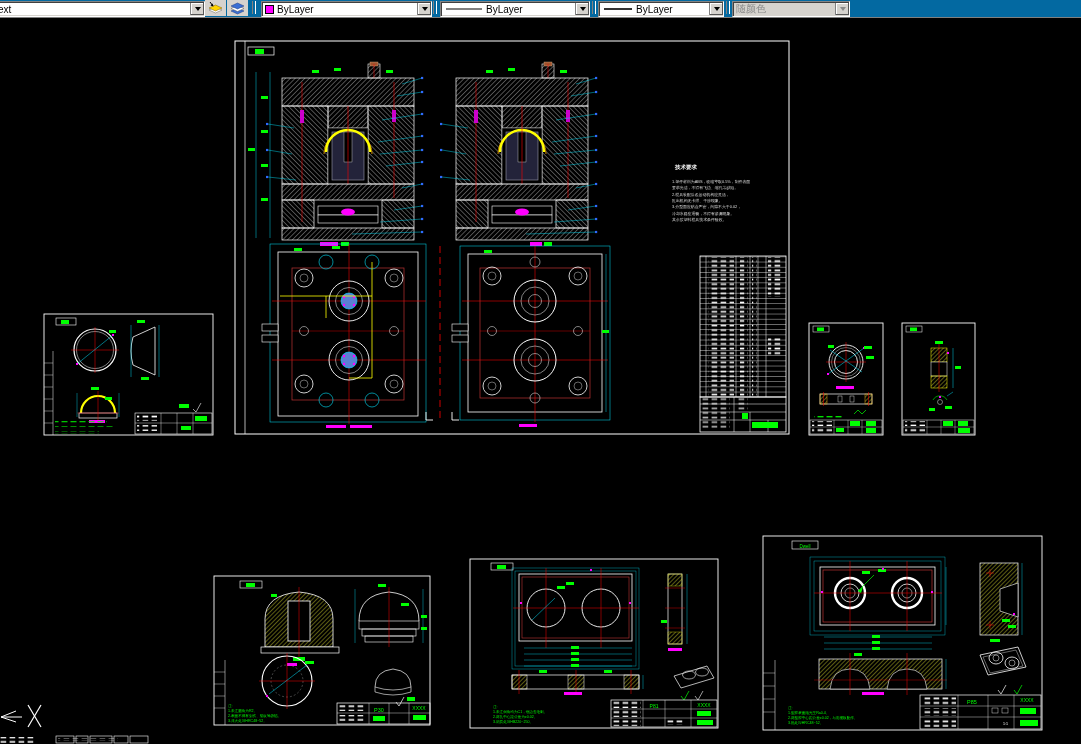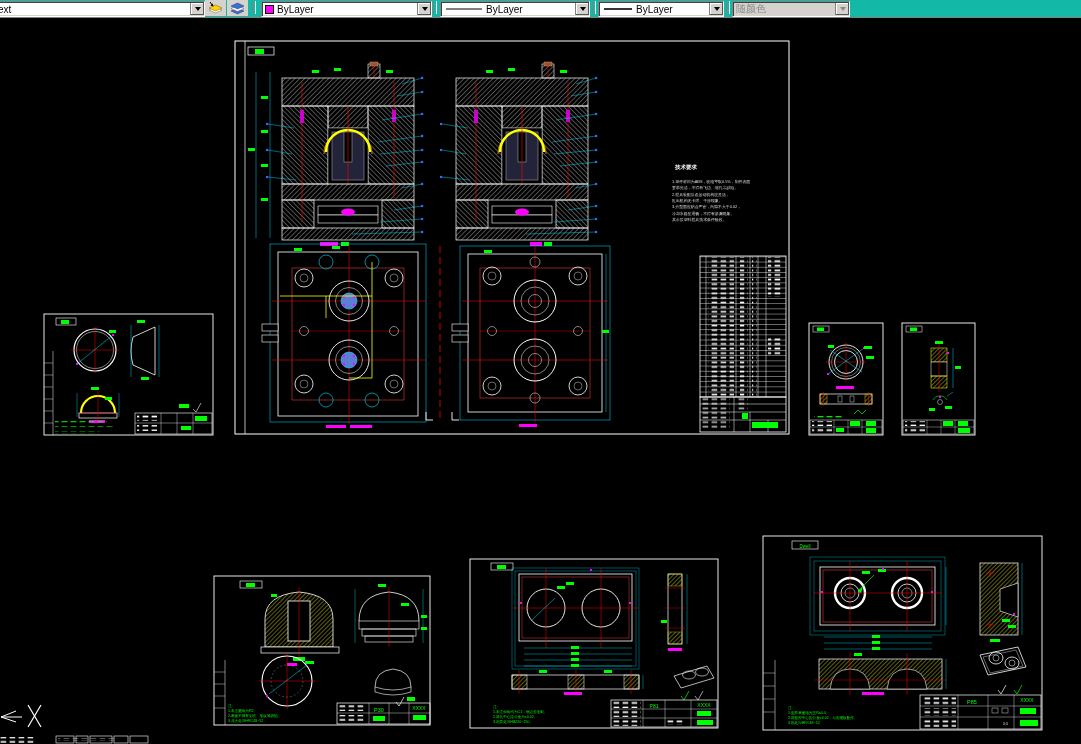--- a/index.html
+++ b/index.html
@@ -3,21 +3,21 @@
 <meta charset="utf-8">
 <style>
   html,body{margin:0;padding:0;}
   body{
     width:1081px;height:744px;overflow:hidden;position:relative;
     background:#000;font-family:"Liberation Sans",sans-serif;
   }
   
   .toolbar{
     position:absolute;top:0;left:0;width:1081px;height:17px;
-    background:#14b8a6;border-bottom:1px solid #808080;z-index:5;
+    background:#0369a1;border-bottom:1px solid #808080;z-index:5;
   }
   .combo{
     position:absolute;top:1px;height:14px;background:#fff;
     border:1px solid #848484;border-bottom-color:#fff;border-right-color:#fff;
     box-shadow:inset 1px 1px 0 #404040, inset -1px -1px 0 #d6d3ce;
     display:flex;align-items:center;font-size:10px;color:#000;
     font-family:"Liberation Sans",sans-serif;white-space:nowrap;
   }
   .combo .val{padding-left:3px;flex:1;overflow:hidden;}
   .combo .drop{

